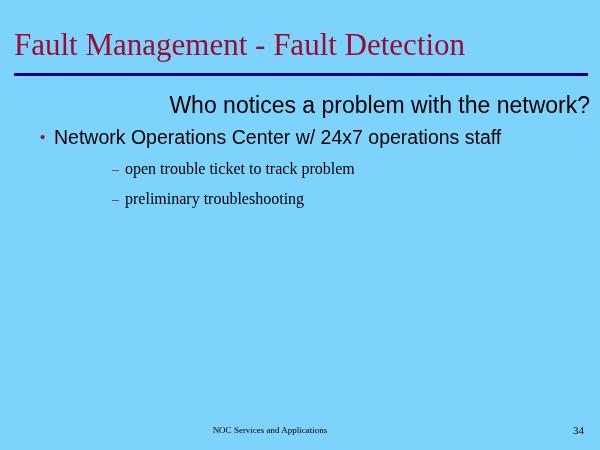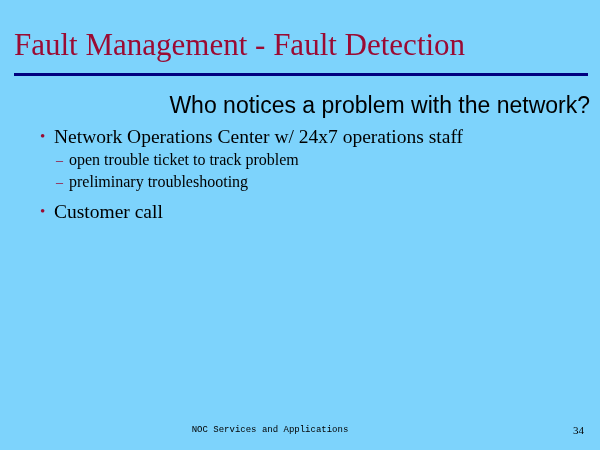--- a/index.html
+++ b/index.html
@@ -60,38 +60,38 @@
   .lvl1 .cont {
     display: block;
     padding-left: 17px;
     text-indent: -17px;
   }
 
   .lvl2 {
     position: relative;
     margin: 0;
     padding-left: 40px;
-    font-family: Liberation Serif, serif;
+    font-family: Liberation Sans, sans-serif;
     font-size: 19.5px;
     line-height: 25px;
     color: #000000;
     white-space: nowrap;
   }
   .lvl2 .mark {
     display: inline-block;
     width: 14px;
     color: #9b0b33;
     font-size: 15px;
     vertical-align: 2px;
   }
 
   .lvl3 {
     position: relative;
-    margin: 0;
-    padding-left: 56px;
+    margin: 8px;
+    padding-left: 104px;
     font-family: "Liberation Serif", serif;
     font-size: 16px;
     line-height: 21px;
     color: #000000;
     white-space: nowrap;
   }
   .lvl3 .mark {
     display: inline-block;
     width: 13px;
     color: #9b0b33;
@@ -100,21 +100,21 @@
 
   .gap-before { margin-top: 6px; }
 
   
   #footer-text {
     position: absolute;
     left: 0;
     top: 424px;
     width: 540px;
     text-align: center;
-    font-family: Liberation Mono, monospace;
+    font-family: Liberation Serif, serif;
     font-size: 9px;
     line-height: 12px;
     color: #000000;
   }
   #page-number {
     position: absolute;
     right: 16px;
     top: 424px;
     font-family: "Liberation Serif", serif;
     font-size: 11px;
@@ -145,23 +145,20 @@
 
     <div class="lvl3">
       <span class="mark">–</span><span>open trouble ticket to track problem</span>
     </div>
 
     <div class="lvl3">
       <span class="mark">–</span><span>preliminary troubleshooting</span>
     </div>
 
 
-    <div class="lvl2 gap-before">
-      <span class="mark">•</span><span>Customer call</span>
-    </div>
 
 
   </div>
 
   <div id="footer-text">NOC Services and Applications</div>
 
   <div id="page-number">34</div>
 
 </div>
 

